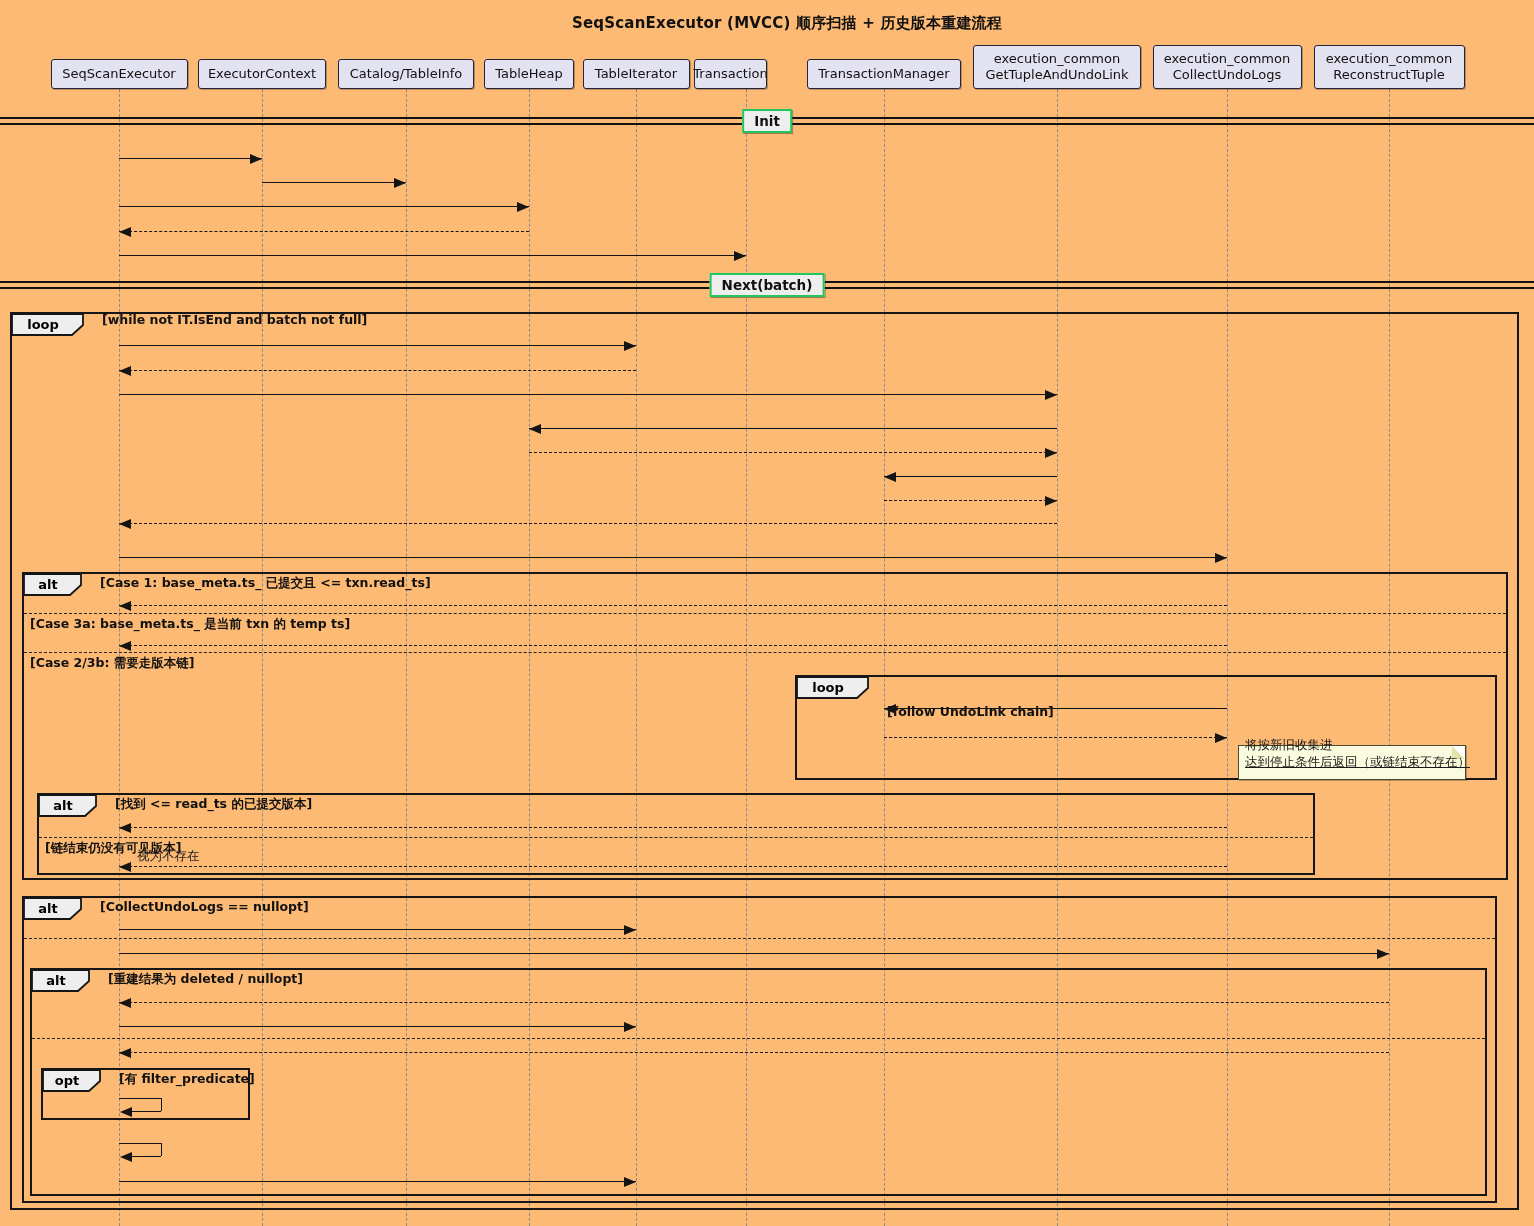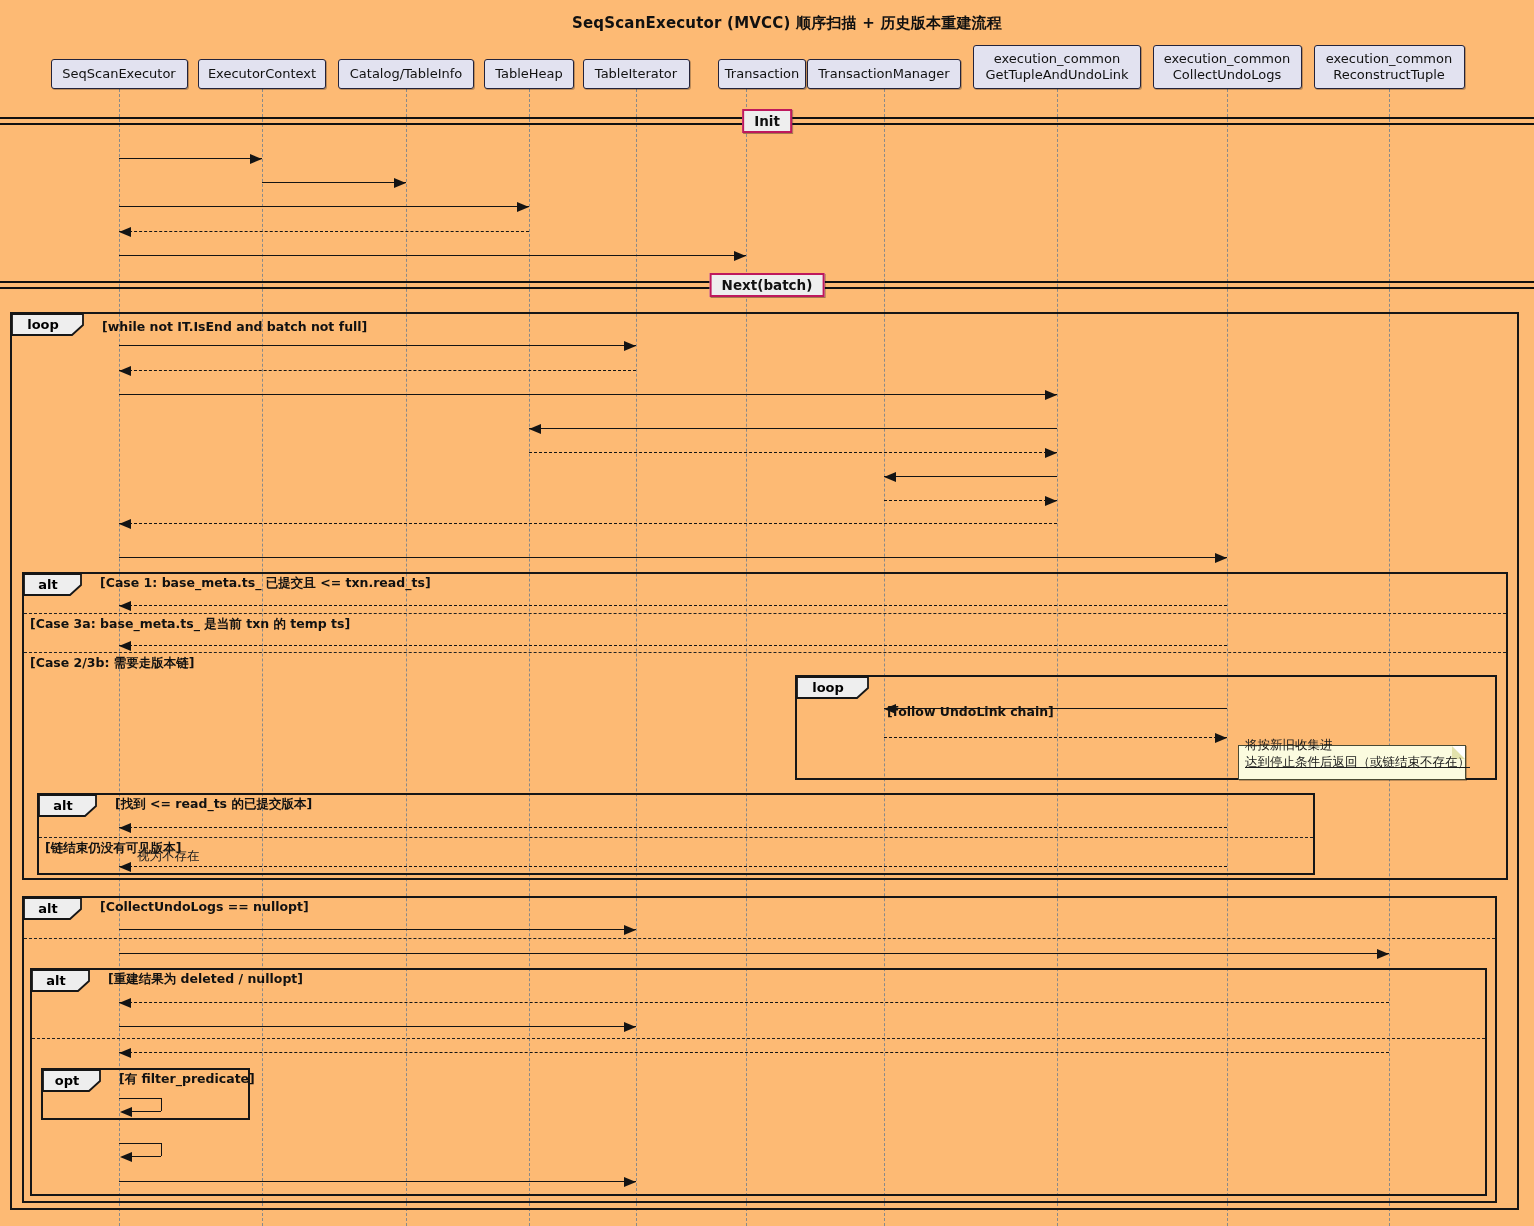--- a/index.html
+++ b/index.html
@@ -29,21 +29,21 @@
   .msg-line.solid{border-top:1.6px solid #141414;}
   .msg-line.dashed{border-top:1.4px dashed #141414;}
   .msg-vert{position:absolute;width:0;border-left:1.6px solid #141414;z-index:4;}
   .arrowhead{position:absolute;width:0;height:0;z-index:5;}
   .arrowhead.right{border-top:5px solid transparent;border-bottom:5px solid transparent;border-left:12px solid #141414;}
   .arrowhead.left{border-top:5px solid transparent;border-bottom:5px solid transparent;border-right:12px solid #141414;}
   .msg-label{position:absolute;font-size:12.5px;white-space:nowrap;z-index:5;color:#222;}
   .section-divider-line{position:absolute;left:0;width:100%;height:0;border-top:2px solid #111;z-index:2;}
   .section-divider-label{
     position:absolute;transform:translateX(-50%);box-sizing:border-box;background:#EEEEEE;
-    border:2px solid #be185d;padding:2px 10px;font-size:13.5px;font-weight:700;white-space:nowrap;z-index:5;
+    border:2px solid #22c55e;padding:2px 10px;font-size:13.5px;font-weight:700;white-space:nowrap;z-index:5;
     box-shadow:1px 1px 0 rgba(0,0,0,0.35);
   }
   .note{
     position:absolute;box-sizing:border-box;background:#FBFBDF;border:1px solid #4a4a33;z-index:6;
     box-shadow:1px 1px 0 rgba(0,0,0,0.25);
   }
   .note-fold{position:absolute;top:0;right:0;width:0;height:0;
     border-bottom:13px solid #e3e3ad;border-right:13px solid #ffffff;z-index:7;}
   .note-line{position:absolute;left:6px;font-size:12.5px;white-space:nowrap;color:#1a1a1a;z-index:8;}
 </style>
@@ -52,21 +52,21 @@
 
 <div id="stage">
   <div class="title">SeqScanExecutor (MVCC) 顺序扫描 + 历史版本重建流程</div>
   <div id="layer">
       <div class="frame" style="left: 10px; top: 312px; width: 1509px; height: 898px;">
         <svg width="74" height="24" class="frame-label">
           <path d="M1,1 H72 V12 L61,22 H1 Z" fill="#EEEEEE" stroke="#161616" stroke-width="1.8"></path>
           <text x="32" y="16" text-anchor="middle" font-size="13" font-weight="700">loop</text>
         </svg>
       </div>
-      <div class="frame-guard" style="left: 102px; top: 319px;">[while not IT.IsEnd and batch not full]</div>
+      <div class="frame-guard" style="left: 102px; top: 312px;">[while not IT.IsEnd and batch not full]</div>
       <div class="frame" style="left: 22px; top: 572px; width: 1486px; height: 308px;">
         <svg width="60" height="24" class="frame-label">
           <path d="M1,1 H58 V12 L47,22 H1 Z" fill="#EEEEEE" stroke="#161616" stroke-width="1.8"></path>
           <text x="25" y="16" text-anchor="middle" font-size="13" font-weight="700">alt</text>
         </svg>
       </div>
       <div class="frame-guard" style="left: 100px; top: 575px;">[Case 1: base_meta.ts_ 已提交且 &lt;= txn.read_ts]</div>
       <div class="frame-divider" style="left: 24px; top: 613px; width: 1482px;"></div>
       <div class="frame-divider-label" style="left: 30px; top: 616px;">[Case 3a: base_meta.ts_ 是当前 txn 的 temp ts]</div>
       <div class="frame-divider" style="left: 24px; top: 652px; width: 1482px;"></div>
@@ -124,21 +124,21 @@
       </div>
       <div class="lifeline" style="left: 528.5px; top: 89px; height: 1137px;"></div>
       <div class="participant" style="left: 484px; top: 59px; width: 90px; height: 30px;">
         <div>TableHeap</div>
       </div>
       <div class="lifeline" style="left: 635.5px; top: 89px; height: 1137px;"></div>
       <div class="participant" style="left: 582.5px; top: 59px; width: 107px; height: 30px;">
         <div>TableIterator</div>
       </div>
       <div class="lifeline" style="left: 745.5px; top: 89px; height: 1137px;"></div>
-      <div class="participant" style="left: 718px; top: 59px; width: 88px; height: 30px;">
+      <div class="participant" style="left: 694px; top: 59px; width: 73px; height: 30px;">
         <div>Transaction</div>
       </div>
       <div class="lifeline" style="left: 883.5px; top: 89px; height: 1137px;"></div>
       <div class="participant" style="left: 807px; top: 59px; width: 154px; height: 30px;">
         <div>TransactionManager</div>
       </div>
       <div class="lifeline" style="left: 1056.5px; top: 89px; height: 1137px;"></div>
       <div class="participant" style="left: 973px; top: 45px; width: 168px; height: 44px;">
         <div>execution_common</div>
         <div>GetTupleAndUndoLink</div>

